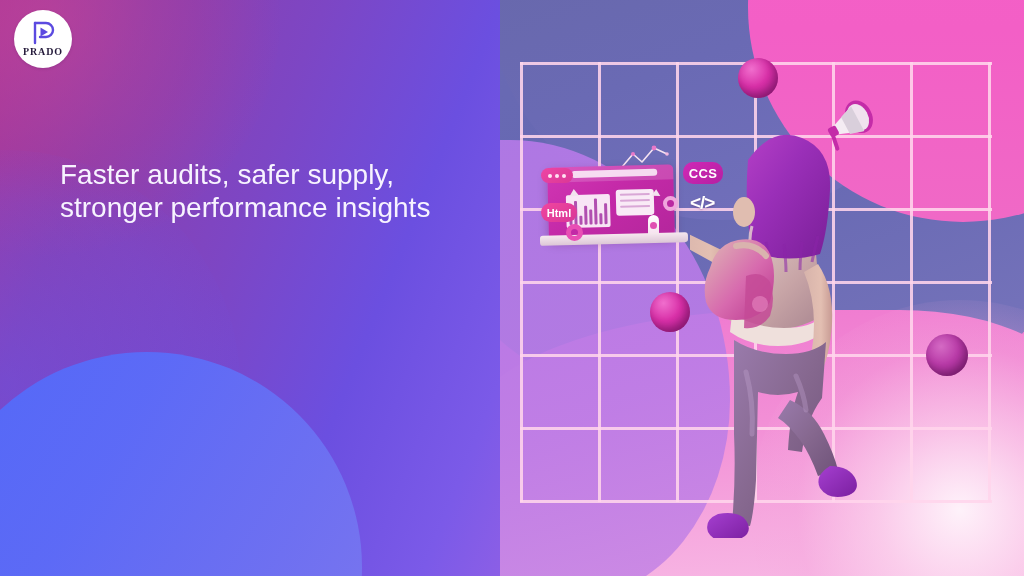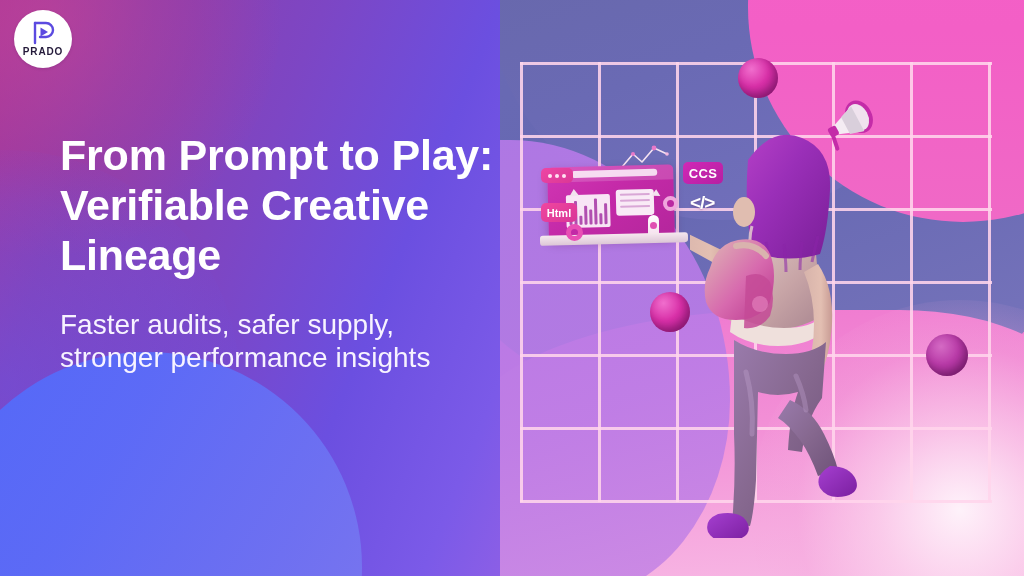--- a/index.html
+++ b/index.html
@@ -78,21 +78,21 @@
 
   
   .logo-badge{
     position:absolute;left:14px;top:10px;width:58px;height:58px;border-radius:50%;
     background:#ffffff;display:flex;flex-direction:column;align-items:center;justify-content:center;
     box-shadow:0 1px 3px rgba(60,20,80,.18);
   }
   .logo-mark{width:24px;height:24px;display:block;}
   .logo-word{
     font-size:10px;font-weight:bold;letter-spacing:.9px;color:#241a3a;
-    margin-top:2px;line-height:1;font-family:Liberation Sans, sans-serif;
+    margin-top:2px;line-height:1;font-family:Liberation Serif, serif;
   }
 
   
   .copy{position:absolute;left:60px;top:130px;width:440px;}
   .headline{
     margin:0;color:#ffffff;font-weight:bold;font-size:43px;line-height:50px;
     letter-spacing:-.2px;font-family:"Liberation Sans",sans-serif;
   }
   .subhead{
     margin:28px 17px 0 0;color:#f7f3ff;font-weight:normal;font-size:28px;line-height:33px;
@@ -139,21 +139,21 @@
     content:"";position:absolute;left:2px;top:7px;width:7px;height:7px;border-radius:50%;background:#e04fb2;
   }
   .spark{
     position:absolute;width:0;height:0;border-left:6px solid transparent;border-right:6px solid transparent;
     border-bottom:9px solid #f2e2ee;
   }
 
   .linechart{position:absolute;left:620px;top:145px;width:50px;height:26px;}
 
   .bubble{
-    position:absolute;border-radius:5px;color:#ffffff;font-weight:bold;
+    position:absolute;border-radius:10px;color:#ffffff;font-weight:bold;
     display:flex;align-items:center;justify-content:center;
     font-family:"Liberation Sans",sans-serif;
   }
   .bubble:after{
     content:"";position:absolute;left:9px;bottom:-7px;
     border-left:5px solid transparent;border-right:7px solid transparent;
     border-top:8px solid inherit;
   }
   .bubble-html{
     left:541px;top:203px;width:36px;height:19px;font-size:11px;
@@ -242,21 +242,20 @@
   <div class="logo-badge">
     <svg class="logo-mark" viewBox="0 0 24 24">
       <path d="M4 2 L4 22" stroke="#5b4ae0" stroke-width="2.4" fill="none" stroke-linecap="round"></path>
       <path d="M4 2 L15 2 A7 7 0 0 1 15 16 L9 16" stroke="#5b4ae0" stroke-width="2.4" fill="none" stroke-linejoin="round" stroke-linecap="round"></path>
       <path d="M9.5 6.5 L17 11 L9.5 15.5 Z" fill="#5b4ae0"></path>
     </svg>
     <span class="logo-word">PRADO</span>
   </div>
 
   <div class="copy">
-    <h1 class="headline">From Prompt to Play: Verifiable Creative Lineage</h1>
     <p class="subhead">Faster audits, safer supply, stronger performance insights</p>
   </div>
 
   <div>
 
     <svg class="linechart" viewBox="0 0 50 26">
       <polyline points="2,22 13,9 22,17 34,3 47,9" fill="none" stroke="#f6e3f2" stroke-width="1.6" stroke-linecap="round" stroke-linejoin="round"></polyline>
       <circle cx="13" cy="9" r="2" fill="#e879c9"></circle>
       <circle cx="34" cy="3" r="2.4" fill="#e879c9"></circle>
       <circle cx="47" cy="9" r="1.8" fill="#f3b7e0"></circle>

